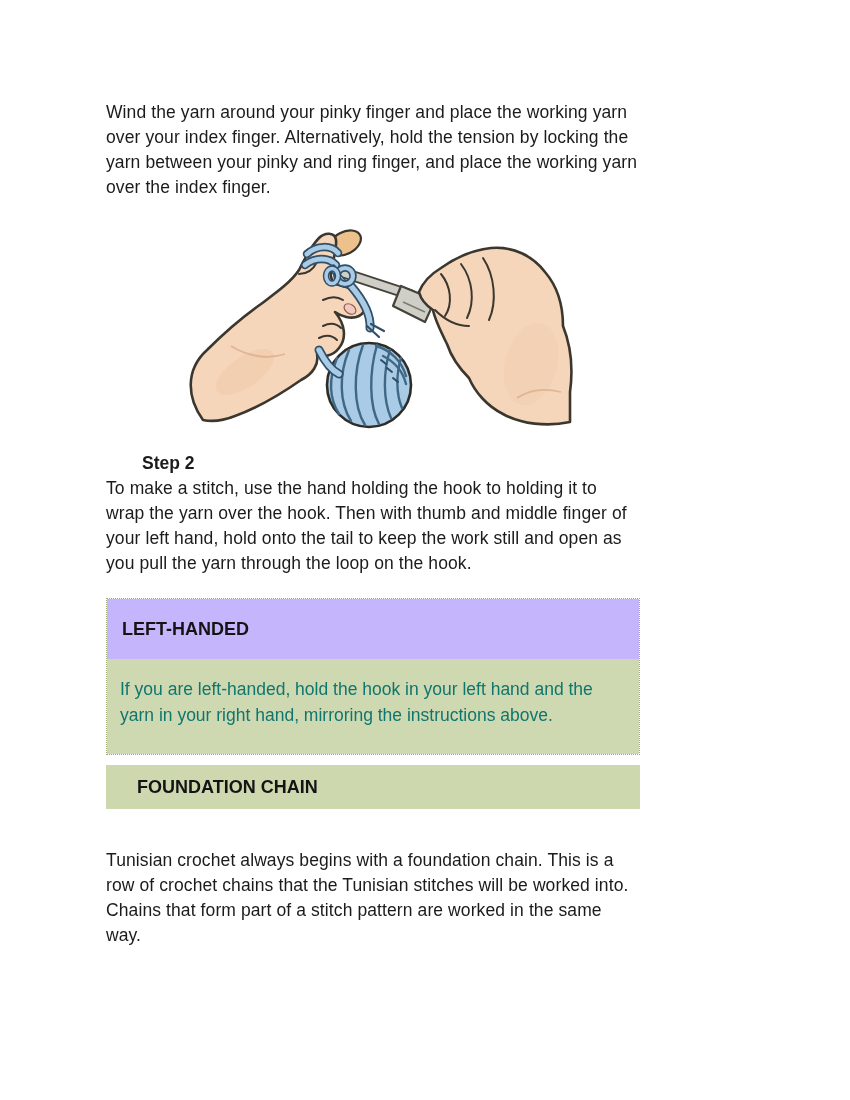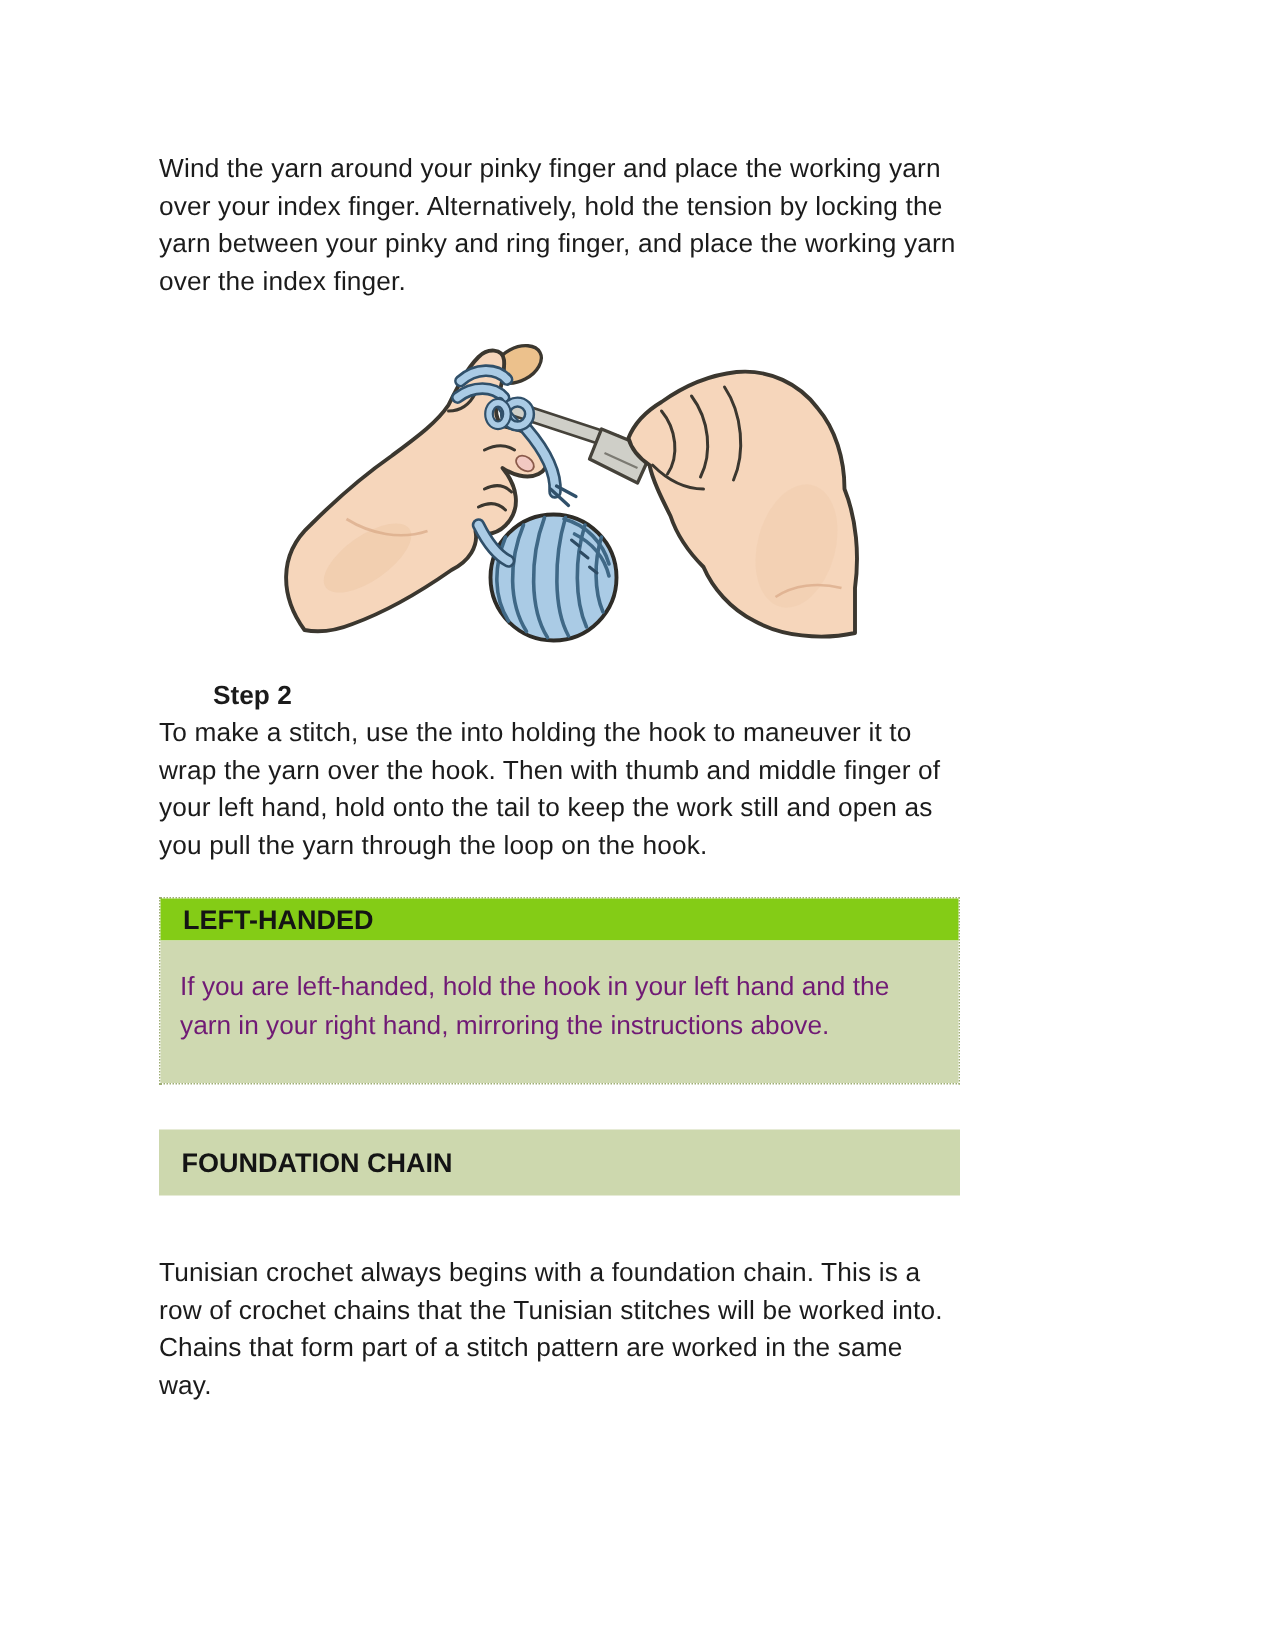--- a/index.html
+++ b/index.html
@@ -9,29 +9,29 @@
     font-family:"Liberation Sans", sans-serif; color:#1b1b1b;
   }
   .content { padding:100px 106px 0 106px; }
   .body-text { font-size:17.5px; line-height:25px; letter-spacing:0.1px; }
   .figure-wrap { margin:22px auto 0 auto; width:400px; height:215px; }
   .figure-wrap svg { display:block; width:400px; height:215px; }
   .step-block { margin-top:14px; }
   .step-heading { font-size:17.5px; line-height:25px; font-weight:bold;margin-left:36px; }
   .callout { margin-top:22px; border:1px dotted #9ead74; }
   .callout-header {
-    background:#84cc16; padding:2px 15px;
+    background:#c4b5fd; padding:18px 15px;
     font-size:18px; line-height:24px; font-weight:bold; color:#141414;
   }
   .callout-body {
     background:#cfd9b1; padding:18px 13px 26px 13px;
-    font-size:17.5px; line-height:25.5px; color:#701a75;
+    font-size:17.5px; line-height:25.5px; color:#0f766e;
   }
   .section-band {
-    margin-top:30px; background:#cdd8ae; padding:10px 15px;
+    margin-top:10px; background:#cdd8ae; padding:10px 31px;
     font-size:18px; line-height:24px; font-weight:bold; color:#141414;
   }
   .closing { margin-top:39px; }
 </style>
 </head>
 <body>
 
 <div class="page">
   <div class="content">
 
@@ -131,21 +131,21 @@
 
         <circle cx="172" cy="54" r="8" fill="none" stroke="#30506a" stroke-width="7.5"></circle>
         <circle cx="172" cy="54" r="8" fill="none" stroke="#aacbe5" stroke-width="4.2"></circle>
         <ellipse cx="159" cy="54" rx="6" ry="7.5" fill="none" stroke="#30506a" stroke-width="6.5"></ellipse>
         <ellipse cx="159" cy="54" rx="6" ry="7.5" fill="none" stroke="#aacbe5" stroke-width="3.6"></ellipse>
       </svg>
     </div>
 
     <div class="step-block">
       <div class="step-heading">Step 2</div>
-      <p class="body-text">To make a stitch, use the into holding the hook to maneuver it to wrap the yarn over the hook. Then with thumb and middle finger of your left hand, hold onto the tail to keep the work still and open as you pull the yarn through the loop on the hook.</p>
+      <p class="body-text">To make a stitch, use the hand holding the hook to holding it to wrap the yarn over the hook. Then with thumb and middle finger of your left hand, hold onto the tail to keep the work still and open as you pull the yarn through the loop on the hook.</p>
     </div>
 
     <div class="callout">
       <div class="callout-header">LEFT-HANDED</div>
       <div class="callout-body">If you are left-handed, hold the hook in your left hand and the yarn in your right hand, mirroring the instructions above.</div>
     </div>
 
     <div class="section-band">FOUNDATION CHAIN</div>
 
     <p class="body-text closing">Tunisian crochet always begins with a foundation chain. This is a row of crochet chains that the Tunisian stitches will be worked into. Chains that form part of a stitch pattern are worked in the same way.</p>

